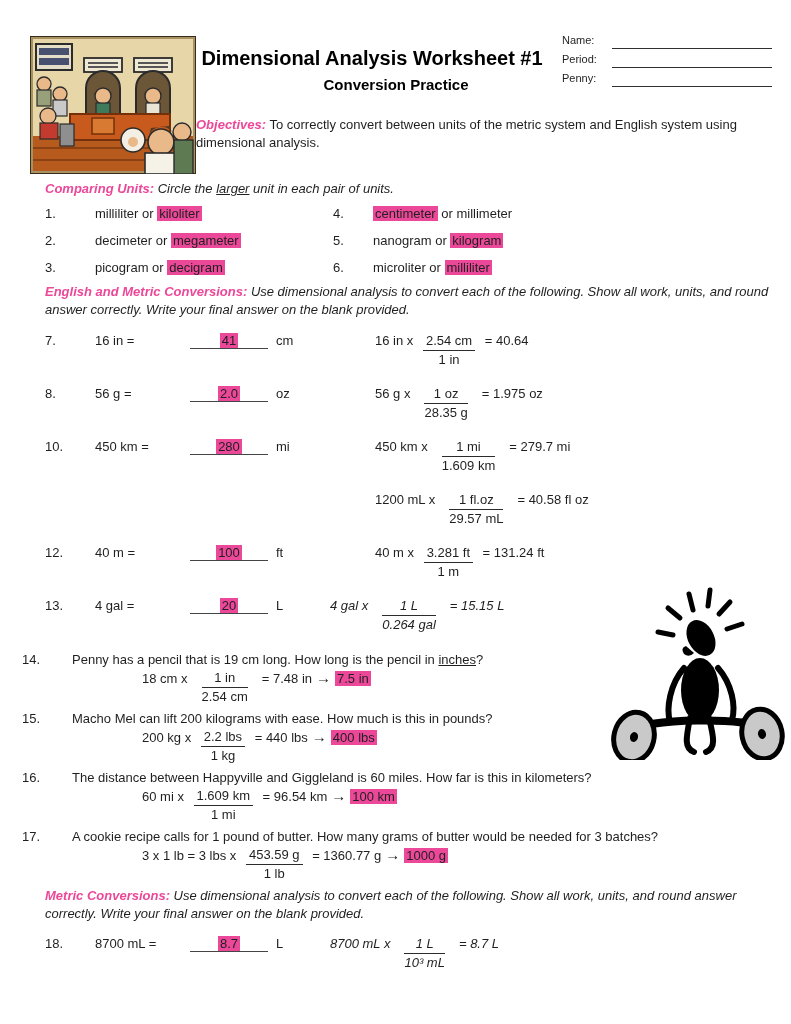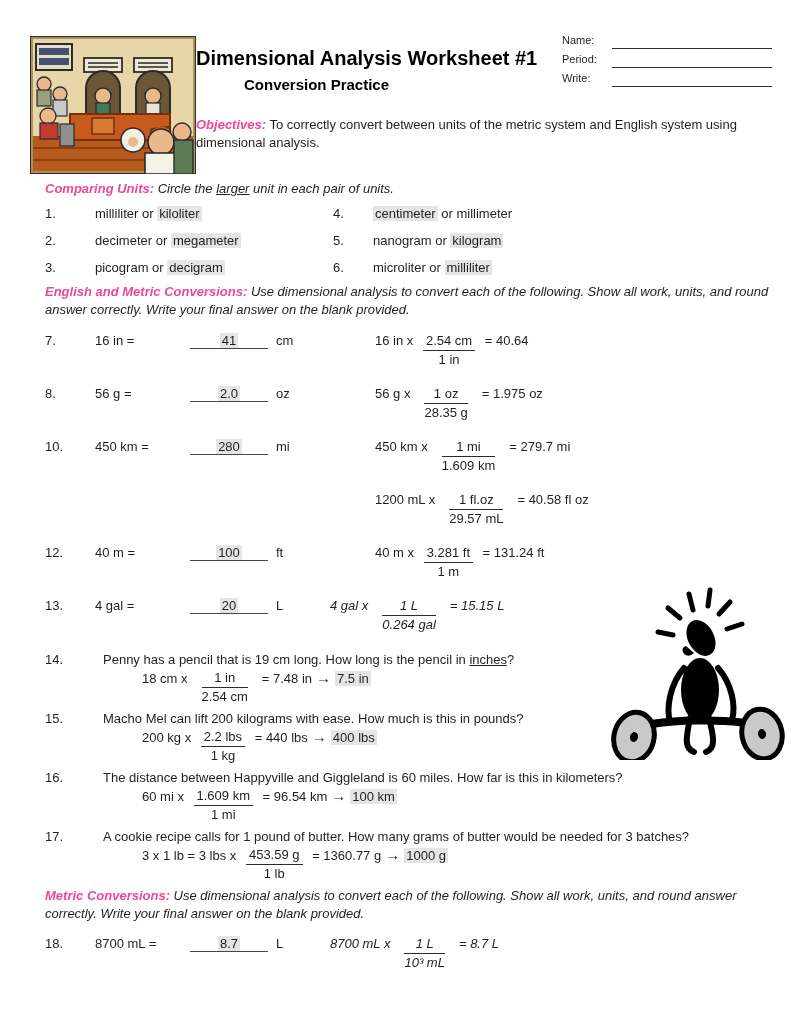--- a/index.html
+++ b/index.html
@@ -5,59 +5,59 @@
   html,body{margin:0;padding:0;background:#888;}
   .page{
     position:relative;width:791px;height:1024px;margin:0 auto;
     background:#ffffff;overflow:hidden;color:#1f1f1f;
     font-family:"Liberation Sans","DejaVu Sans",sans-serif;
     font-size:13px;line-height:18px;
   }
   
   .hdr{position:relative;height:180px;}
   .cartoon{position:absolute;left:30px;top:36px;width:166px;height:138px;}
-  .titleblock{position:absolute;left:196px;top:46px;width:352px;text-align:left;}
+  .titleblock{position:absolute;left:196px;top:46px;width:352px;text-align:center;}
   .title{font-size:20px;line-height:24px;font-weight:bold;color:#000;margin:0;}
   .subtitle{font-size:15px;line-height:18px;font-weight:bold;color:#000;margin:6px 0 0 0;padding-left:48px;}
   .npd{position:absolute;left:562px;top:30px;width:210px;}
   .npd-row{display:flex;align-items:flex-end;height:19px;}
   .npd-label{width:50px;font-size:11px;}
   .npd-line{flex:1;border-bottom:1.5px solid #2f2f2f;height:14px;}
   .objectives{position:absolute;left:196px;top:116px;width:580px;margin:0;}
   b.lbl{font-weight:bold;color:#ec4899;font-style:italic;}
   
   .section-head{margin:0 20px 0 45px;}
   .section-head i{font-family:"Liberation Sans","DejaVu Sans",sans-serif;}
   
   .units-grid{
     display:grid;grid-template-columns:50px 238px 40px auto;
     row-gap:9px;margin:7px 20px 0 45px;
   }
-  mark.hl{background:#e5e5e5;color:inherit;padding:0 2px;}
+  mark.hl{background:#ec4899;color:inherit;padding:0 2px;}
   
   .problems{margin-top:13px;}
   .prow{display:grid;grid-template-columns:50px 95px 185px auto;align-items:start;
         margin:0 0 16px 45px;}
   .prow.tight{margin-bottom:0;}
   .pblank{white-space:nowrap;}
   .blank{display:inline-block;min-width:78px;text-align:center;
          border-bottom:1.6px solid #454545;line-height:15px;}
   .unit{margin-left:8px;}
   .pwork{white-space:nowrap;}
   .pwork.near{position:relative;left:-45px;font-style:italic;}
   .p11work{margin:0 0 16px 375px;white-space:nowrap;}
   .frac{display:inline-block;text-align:center;vertical-align:top;margin:0 6px;}
   .frac.wide{margin:0 14px;}
   .fnum{display:block;border-bottom:1.6px solid #2b2b2b;padding:0 3px;}
   .frac.wide .fnum{padding:0 9px;}
   .fden{display:block;}
   
   .wordproblems{margin-top:17px;}
   .wp{margin-bottom:4px;}
-  .wpline{display:grid;grid-template-columns:50px auto;margin-left:45px;gap:8px;}
+  .wpline{display:grid;grid-template-columns:50px auto;margin-left:22px;}
   .wpwork{margin-left:142px;white-space:nowrap;}
   .arrow{font-weight:bold;font-size:15px;margin:0 4px;}
   
   .metric-head{}
   .metric-prob{margin-top:12px;}
   .weightlifter{position:absolute;left:606px;top:580px;width:182px;height:180px;}
 </style>
 </head>
 <body>
 
@@ -120,21 +120,21 @@
     <div class="npd">
       <div class="npd-row">
         <span class="npd-label">Name:</span>
         <span class="npd-line"></span>
       </div>
       <div class="npd-row">
         <span class="npd-label">Period:</span>
         <span class="npd-line"></span>
       </div>
       <div class="npd-row">
-        <span class="npd-label">Write:</span>
+        <span class="npd-label">Penny:</span>
         <span class="npd-line"></span>
       </div>
     </div>
 
     <p class="objectives"><b class="lbl">Objectives:</b><span> To correctly convert between units of the metric system and English system using dimensional analysis.</span></p>
   </div>
 
   <p class="section-head"><b class="lbl">Comparing Units:</b><i><span> Circle the </span><u>larger</u><span> unit in each pair of units.</span></i></p>
 
   <div class="units-grid">

